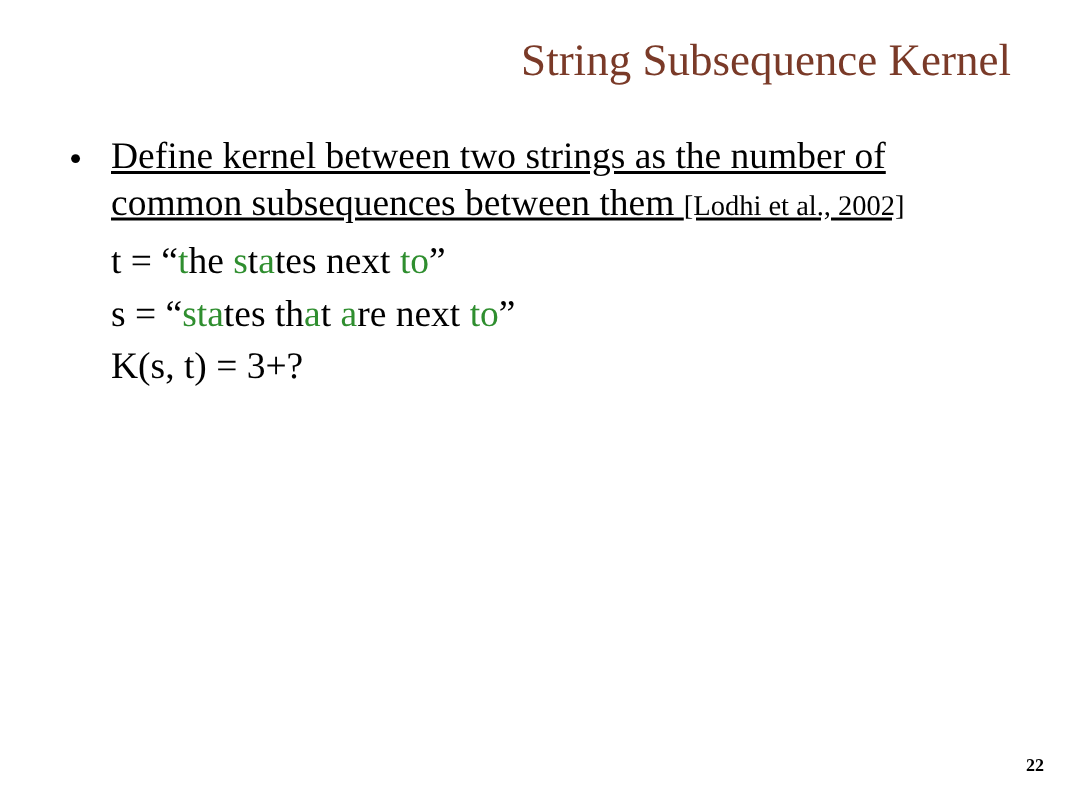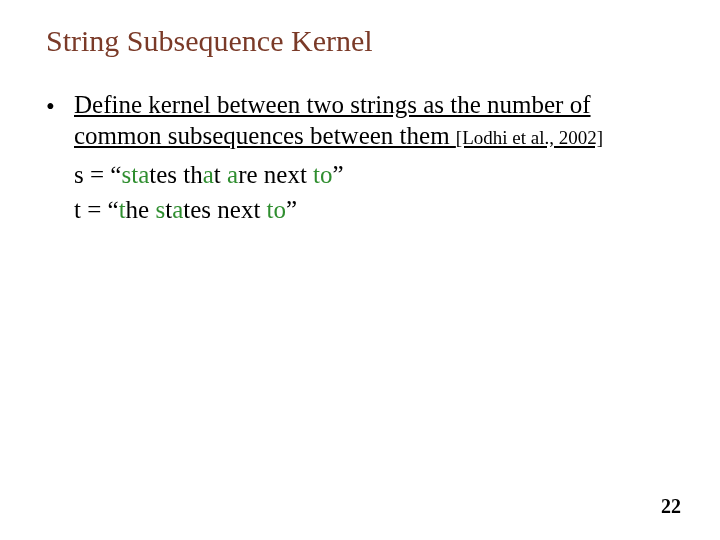--- a/index.html
+++ b/index.html
@@ -13,21 +13,21 @@
     position: relative;
     overflow: hidden;
   }
   .slide {
     position: absolute;
     inset: 0;
     padding: 24px 46px 0 46px;
     box-sizing: border-box;
   }
   .title {
-    text-align: left;
+    text-align: right;
     font-size: 30px;
     color: #7a3a28;
     margin: 0 0 32px 0;
     font-weight: 400;
   }
   .bullet-row {
     display: flex;
     align-items: flex-start;
     font-size: 25px;
     line-height: 1.22;
@@ -47,44 +47,45 @@
   }
   .example {
     margin-top: 6px;
     font-size: 25px;
     line-height: 1.4;
     padding-left: 28px;
   }
   .green { color: #2f8e2f; }
   .page-num {
     position: absolute;
-    right: 39px;
+    right: 24px;
     bottom: 22px;
-    font-size: 20px;
+    font-size: 12px;
     font-weight: bold;
   }
 </style>
 </head>
 <body>
 
 <div class="slide">
 
   <h1 class="title">String Subsequence Kernel</h1>
 
   <div class="bullet-row">
     <div class="bullet-dot">•</div>
     <div class="bullet-body">
       <span>Define kernel between two strings as the number of common subsequences between them </span><span class="citation">[Lodhi et al., 2002]</span>
     </div>
   </div>
 
   <div class="example">
     <div>
+      <span>t = “</span><span class="green">t</span><span>he </span><span class="green">s</span><span>t</span><span class="green">a</span><span>tes next </span><span class="green">t</span><span class="green">o</span><span>”</span>
+    </div>
+    <div>
       <span>s = “</span><span class="green">s</span><span class="green">t</span><span class="green">a</span><span>tes th</span><span class="green">a</span><span>t </span><span class="green">a</span><span>re next </span><span class="green">t</span><span class="green">o</span><span>”</span>
     </div>
-    <div>
-      <span>t = “</span><span class="green">t</span><span>he </span><span class="green">s</span><span>t</span><span class="green">a</span><span>tes next </span><span class="green">t</span><span class="green">o</span><span>”</span>
-    </div>
+    <div>K(s, t) = 3+?</div>
   </div>
 
   <div class="page-num">22</div>
 
 </div>
 
 </body></html>

